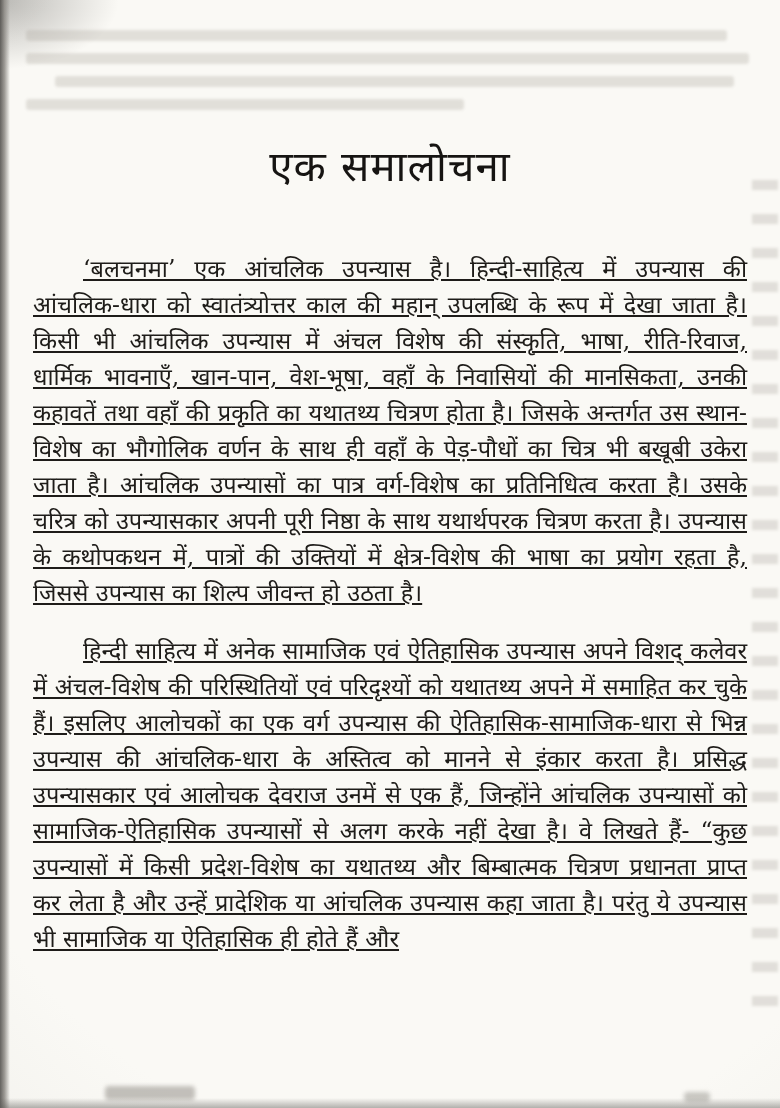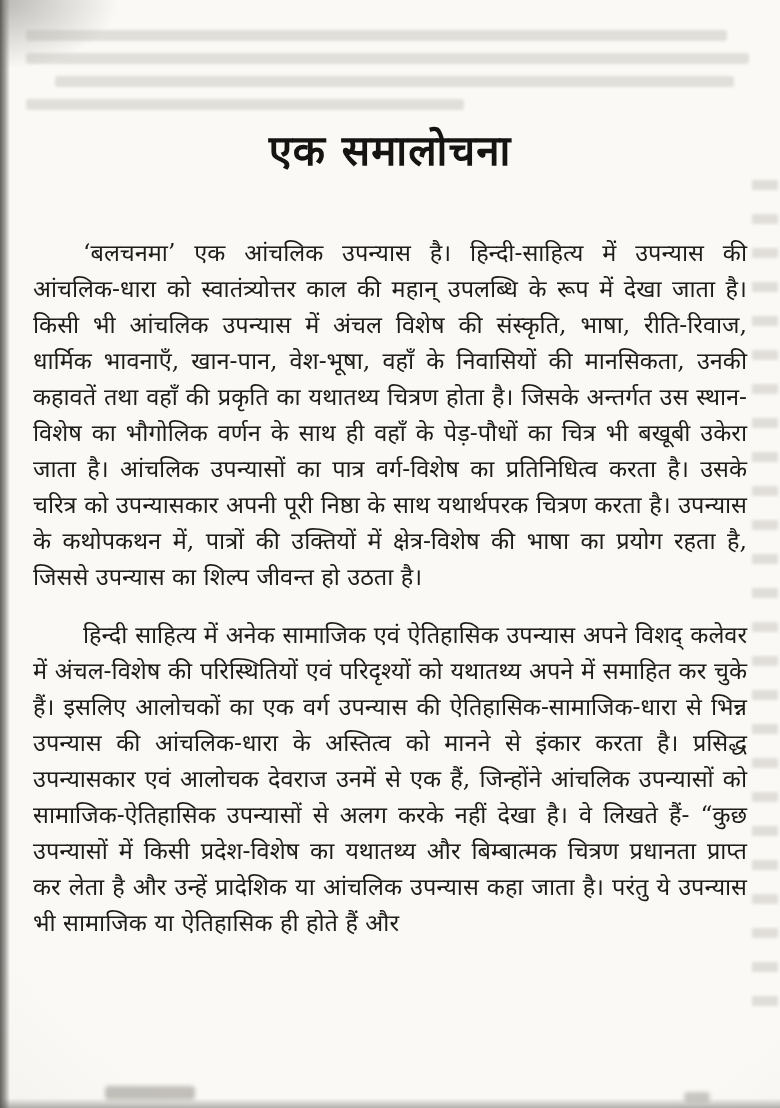--- a/index.html
+++ b/index.html
@@ -80,35 +80,36 @@
     position: absolute;
     right: 70px; bottom: 6px;
     width: 26px; height: 10px;
     background: rgba(110,105,98,.35);
     filter: blur(2px);
     border-radius: 4px;
   }
 
   .page-title {
     position: relative;
-    margin: 0;
+    margin: 16px;
     padding-top: 120px;
     text-align: center;
     font-size: 42px;
-    font-weight: 700;
+    font-weight: 400;
     letter-spacing: 1px;
     color: #161412;
   }
   .body-text {
     position: relative;
     margin: 58px 33px 8px 33px;
     font-size: 23.5px;
     line-height: 36px;
     text-align: justify;
     color: #1e1c19;
+    text-decoration: underline;
   }
   .body-text p {
     margin: 0 0 22px 0;
     text-indent: 50px;
   }
 </style>
 </head>
 <body>
 
 <div class="scan-page">

